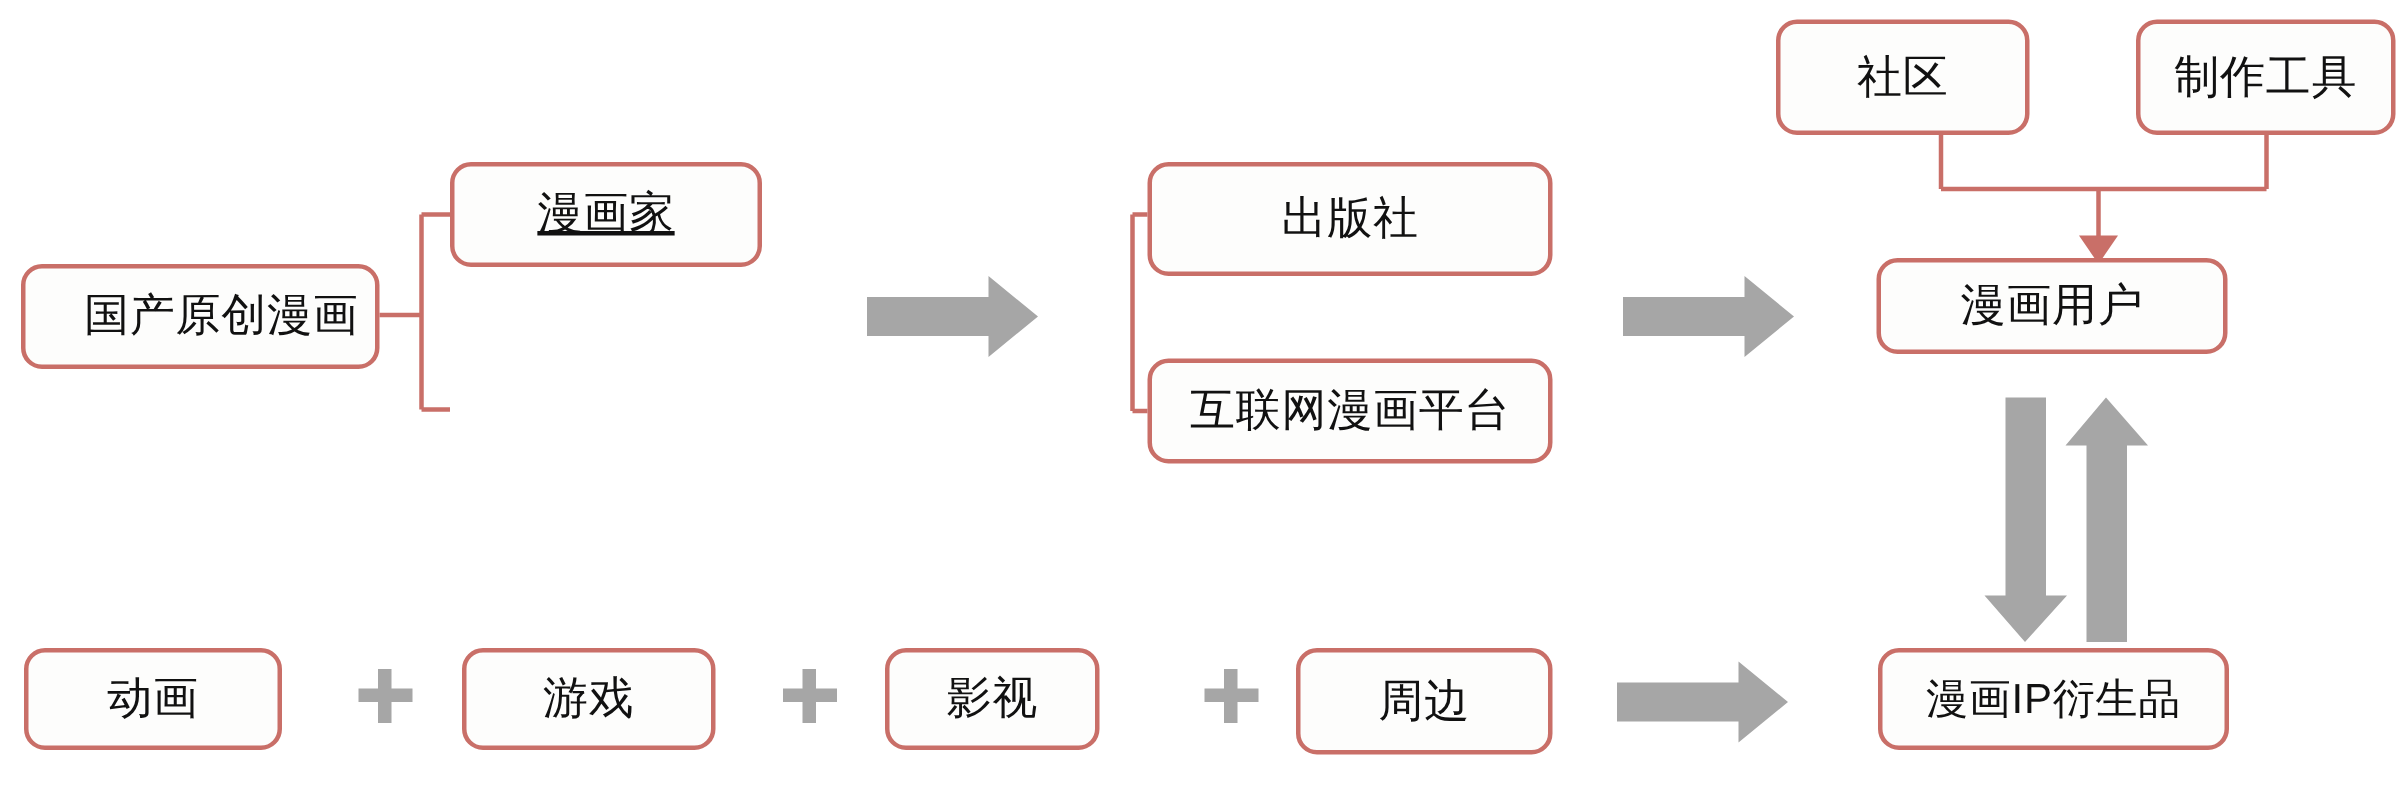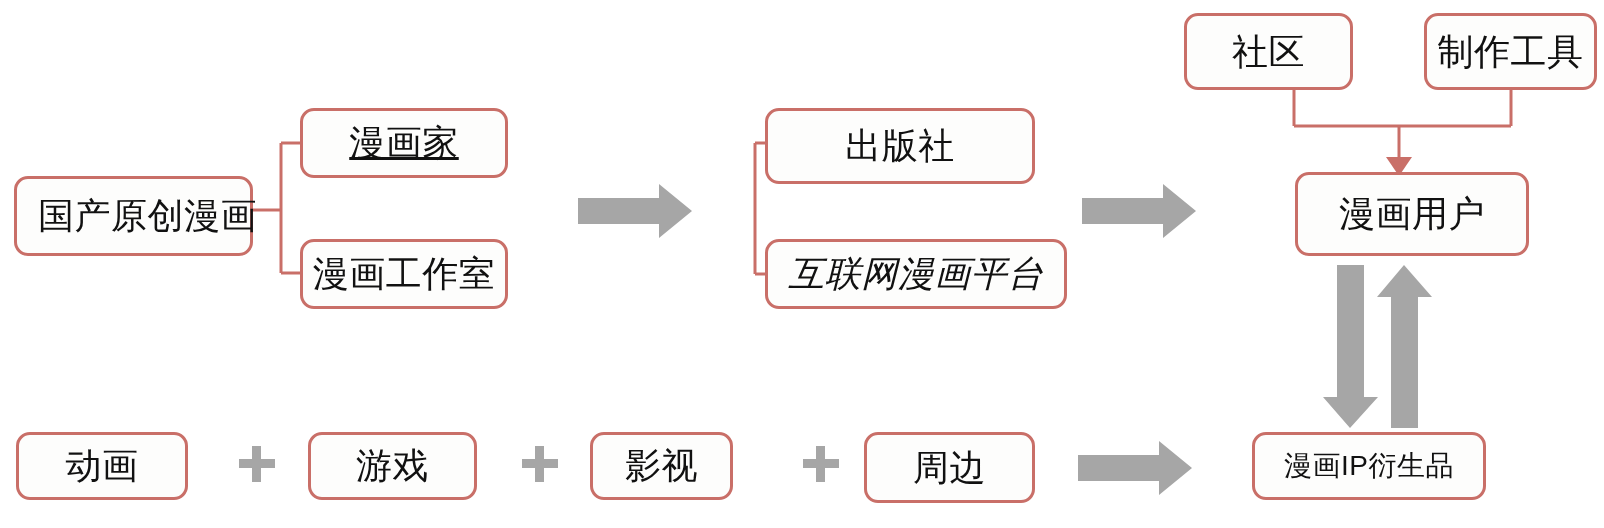--- a/index.html
+++ b/index.html
@@ -18,21 +18,21 @@
   .node {
     position: absolute;
     box-sizing: border-box;
     border: 3px solid #c96f68;
     border-radius: 14px;
     background: #fdfdfc;
     display: flex;
     align-items: center;
     justify-content: center;
     color: #111111;
-    font-size: 36px;
+    font-size: 30px;
     line-height: 1;
     letter-spacing: 0.5px;
     white-space: nowrap;
     z-index: 3;
   }
   .node.small-text { font-size: 28px; }
   svg.links {
     position: absolute;
     left: 0;
     top: 0;
@@ -119,35 +119,34 @@
   </div>
   <div class="plus" style="left:522px; top:446px; width:36px; height:36px;">
     <span class="bar-h"></span>
     <span class="bar-v"></span>
   </div>
   <div class="plus" style="left:803px; top:446px; width:36px; height:36px;">
     <span class="bar-h"></span>
     <span class="bar-v"></span>
   </div>
 
-  <div class="node" style="left:14px; top:176px; width:239px; height:80px;padding-left:28px;">国产原创漫画</div>
+  <div class="node" style="left:14px; top:176px; width:239px; height:70px;padding-left:28px;">国产原创漫画</div>
 
   <div class="node" style="left:300px; top:108px; width:208px; height:70px;text-decoration:underline;">漫画家</div>
 
-  <div class="node" style="left:300px; top:239px; width:208px; height:70px;">漫画工作室</div>
 
   <div class="node" style="left:765px; top:108px; width:270px; height:76px;">出版社</div>
 
-  <div class="node" style="left:765px; top:239px; width:302px; height:70px;font-style:italic;">互联网漫画平台</div>
+  <div class="node" style="left:765px; top:239px; width:270px; height:70px;">互联网漫画平台</div>
 
   <div class="node" style="left:1184px; top:13px; width:169px; height:77px;">社区</div>
 
   <div class="node" style="left:1424px; top:13px; width:173px; height:77px;">制作工具</div>
 
-  <div class="node" style="left:1251px; top:172px; width:234px; height:84px;margin-left:44px;">漫画用户</div>
+  <div class="node" style="left:1251px; top:172px; width:234px; height:64px;">漫画用户</div>
 
   <div class="node" style="left:16px; top:432px; width:172px; height:68px;">动画</div>
 
   <div class="node" style="left:308px; top:432px; width:169px; height:68px;text-align:right;">游戏</div>
 
   <div class="node" style="left:590px; top:432px; width:143px; height:68px;">影视</div>
 
   <div class="node" style="left:864px; top:432px; width:171px; height:71px;">周边</div>
 
   <div class="node small-text" style="left:1252px; top:432px; width:234px; height:68px;">漫画IP衍生品</div>

